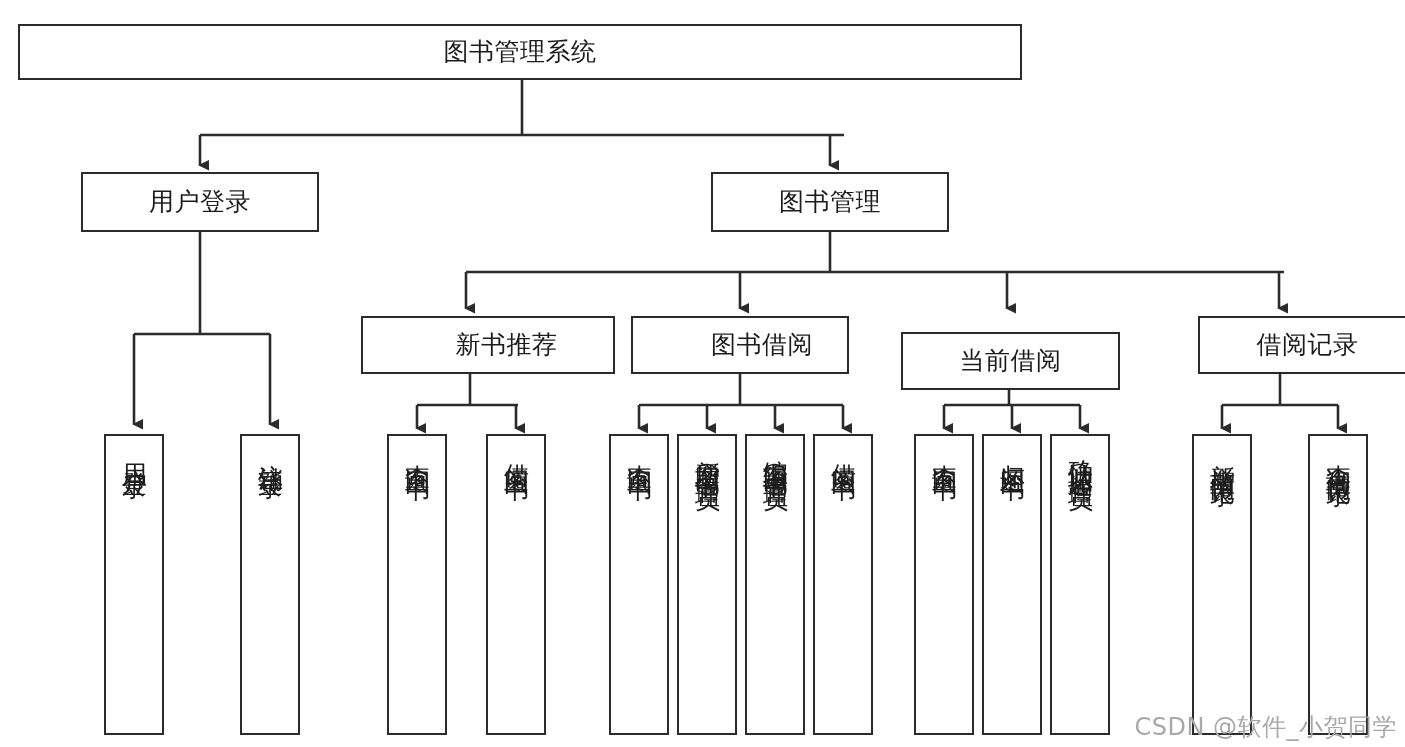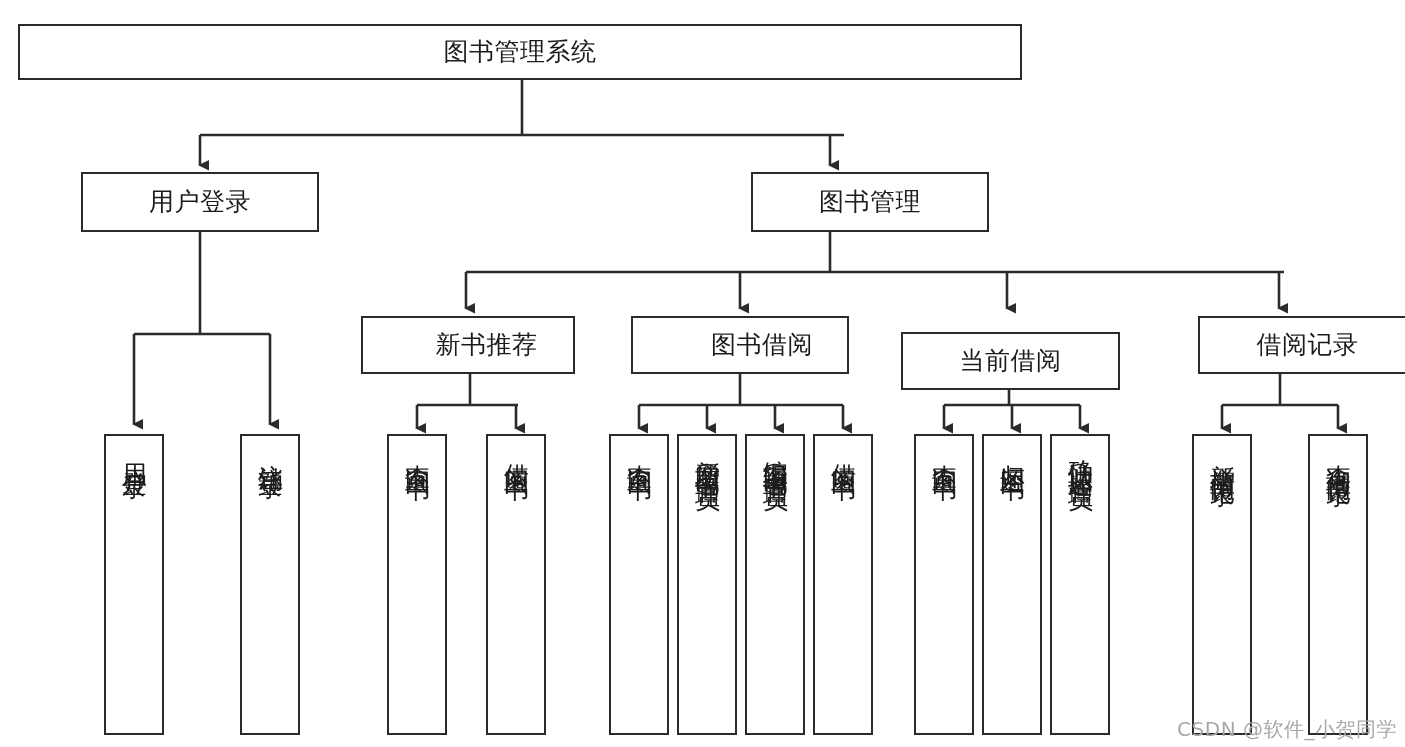--- a/index.html
+++ b/index.html
@@ -59,21 +59,21 @@
     letter-spacing: 4px;
     padding-top: 6px;
   }
   .node.vertical.v-start .label {
     padding-top: 2px;
   }
   .watermark {
     position: absolute;
     right: 8px;
     bottom: 4px;
-    font-size: 20px;
+    font-size: 24px;
     color: #a8a8a8;
     white-space: nowrap;
     letter-spacing: 0.5px;
   }
 </style>
 </head>
 <body>
 
 <div id="diagram-root">
 
@@ -127,25 +127,25 @@
     </g>
   </svg>
 
   <div class="node horizontal" style="left:18px; top:24px; width:1004px; height:56px;">
     <span class="label">图书管理系统</span>
   </div>
 
   <div class="node horizontal" style="left:81px; top:172px; width:238px; height:60px;">
     <span class="label">用户登录</span>
   </div>
-  <div class="node horizontal" style="left:751px; top:172px; width:238px; height:60px;">
+  <div class="node horizontal" style="left:711px; top:172px; width:238px; height:60px;">
     <span class="label">图书管理</span>
   </div>
 
-  <div class="node horizontal" style="left:361px; top:316px; width:214px; height:58px;padding-left:37px;">
+  <div class="node horizontal" style="left:361px; top:316px; width:254px; height:58px;padding-left:37px;">
     <span class="label">新书推荐</span>
   </div>
   <div class="node horizontal" style="left:631px; top:316px; width:218px; height:58px;padding-left:44px;">
     <span class="label">图书借阅</span>
   </div>
   <div class="node horizontal" style="left:901px; top:332px; width:219px; height:58px;">
     <span class="label">当前借阅</span>
   </div>
   <div class="node horizontal" style="left:1171px; top:316px; width:219px; height:58px;margin-left:27px;">
     <span class="label">借阅记录</span>

